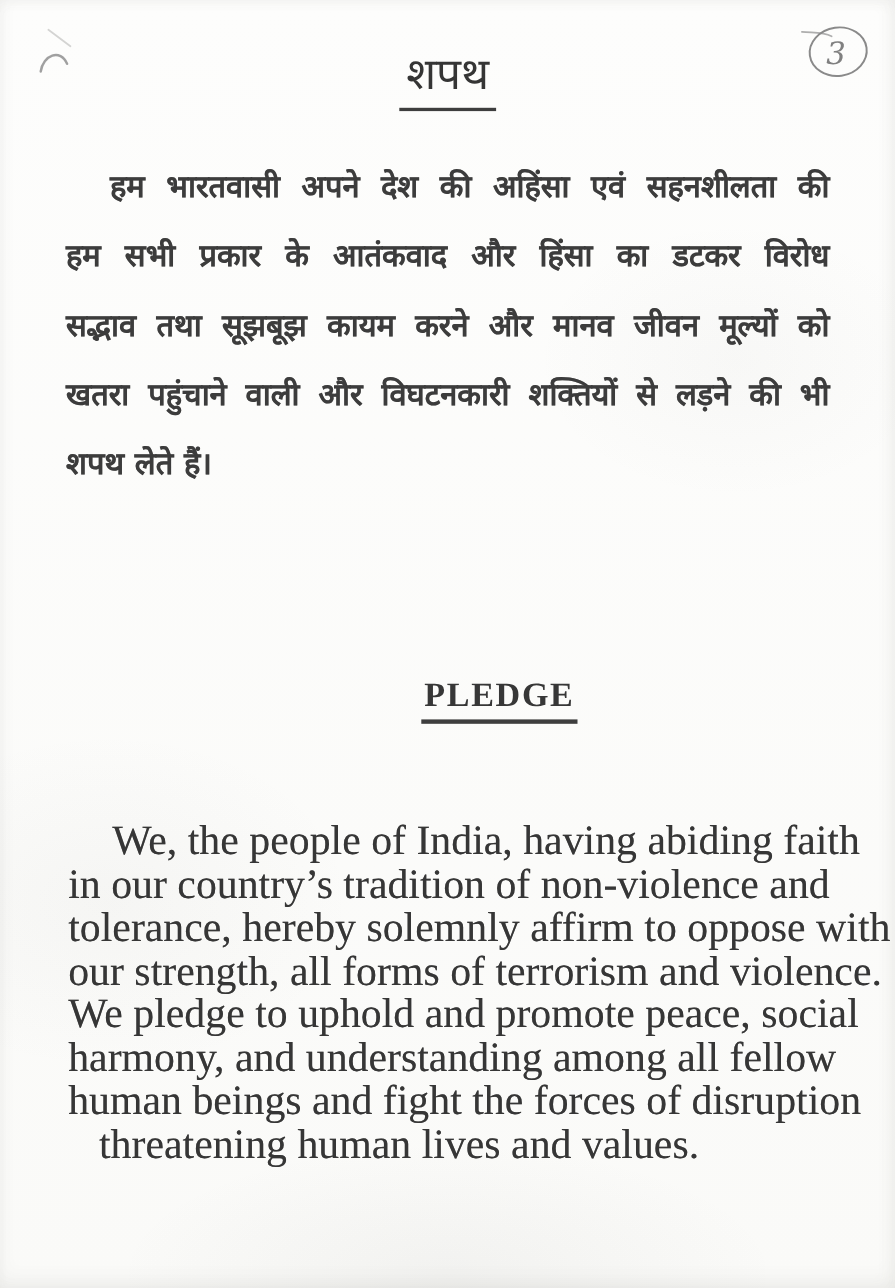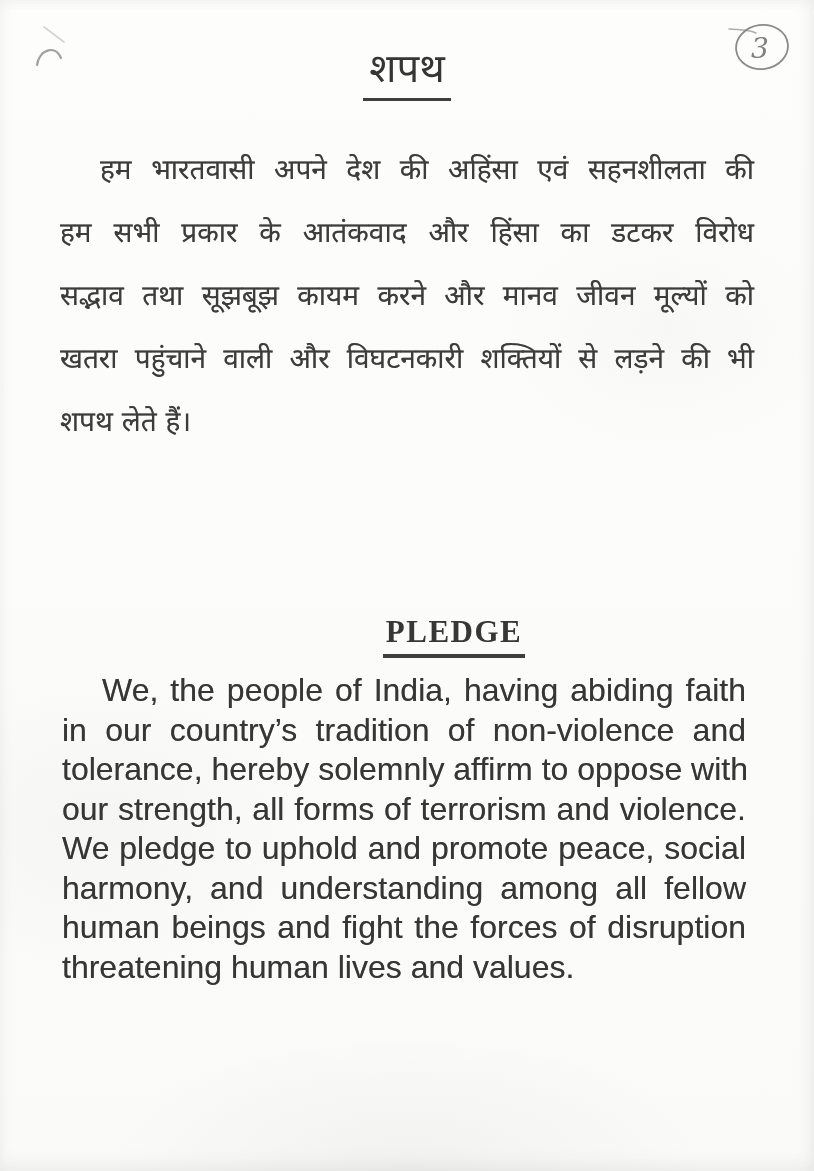--- a/index.html
+++ b/index.html
@@ -42,20 +42,21 @@
   .hindi-para {
     position: absolute;
     top: 138px;
     left: 60px;
     width: 694px;
     font-family: "DejaVu Sans", "Liberation Sans", sans-serif;
     font-size: 28px;
     line-height: 63px;
     color: #3c3c3c;
     text-shadow: 0 0 0.5px rgba(70,70,70,0.55);
+    font-weight: bold;
   }
   .hindi-para .line {
     text-align: justify;
     text-align-last: justify;
     white-space: nowrap;
   }
   .hindi-para .line.first { text-indent: 40px; }
   .hindi-para .line.last {
     text-align: left;
     text-align-last: left;
@@ -76,39 +77,40 @@
     color: #373737;
     margin-left: 47px;
   }
   .english-title .underlined {
     display: inline-block;
     padding: 0 3px 4px 3px;
     border-bottom: 4px solid #3e3e3e;
   }
   .english-para {
     position: absolute;
-    top: 671px;
+    top: 745px;
     left: 62px;
     width: 684px;
-    font-family: Liberation Sans, sans-serif;
-    font-size: 32px;
+    font-family: Liberation Serif, serif;
+    font-size: 38px;
     line-height: 39.5px;
     color: #363636;
     text-shadow: 0 0 0.5px rgba(60,60,60,0.6);
   }
   .english-para .line {
     text-align: justify;
     text-align-last: justify;
     white-space: nowrap;
   }
   .english-para .line.first { text-indent: 40px; }
   .english-para .line.last {
     text-align: left;
     text-align-last: left;
     white-space: normal;
+    margin-left: 28px;
   }
 
   
   .marks {
     position: absolute;
     top: 0; left: 0;
     width: 814px; height: 1171px;
     pointer-events: none;
   }
   .pagenum-text {

